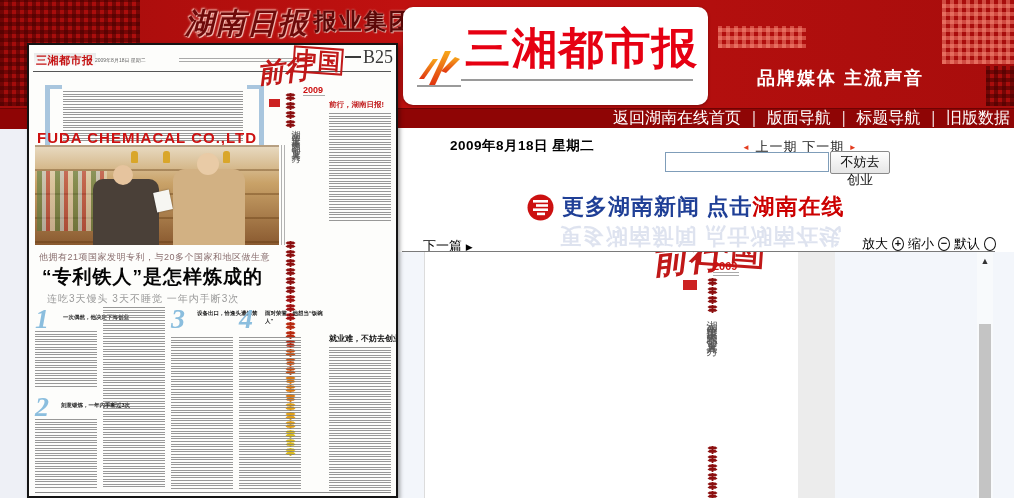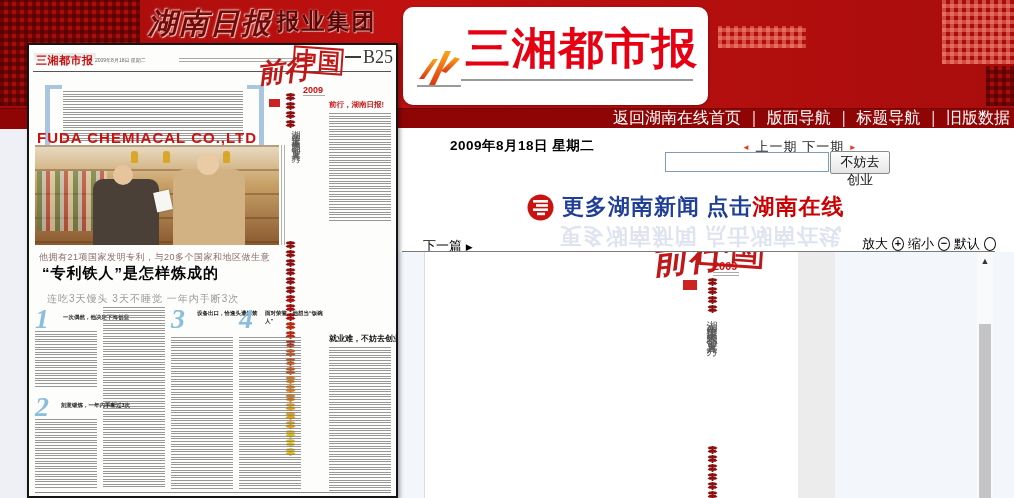--- a/index.html
+++ b/index.html
@@ -5,21 +5,21 @@
   html,body{margin:0;padding:0;}
   body{font-family:"Liberation Sans",sans-serif;background:#dfe2ea;}
   #stage{position:relative;width:1014px;height:498px;overflow:hidden;background:#eef0f6;}
   .abs{position:absolute;}
   
   #banner{left:0;top:0;width:1014px;height:108px;background:linear-gradient(90deg,#a30c0b,#c01110 40%,#b30f0e 70%,#a80d0c);}
   #navstrip{left:0;top:108px;width:1014px;height:20px;background:#8f0505;border-top:1px solid #6e0303;}
   .mosaic-dark{background-image:repeating-linear-gradient(0deg,rgba(70,0,0,.55) 0 4px,transparent 4px 8px),repeating-linear-gradient(90deg,rgba(70,0,0,.55) 0 4px,transparent 4px 8px);}
   .mosaic-light{background-image:repeating-linear-gradient(0deg,rgba(255,150,130,.45) 0 4px,transparent 4px 8px),repeating-linear-gradient(90deg,rgba(255,150,130,.45) 0 4px,transparent 4px 8px);}
   #grouplogo{left:148px;top:4px;height:36px;white-space:nowrap;}
-  #grouplogo .script{font-family:"Liberation Serif",serif;font-style:italic;font-weight:900;font-size:29px;color:#6e0a0a;text-shadow:1px 1px 0 #f3b8b0,-1px -1px 1px #e89a90,0 0 3px #ffd8d0;letter-spacing:2px;}
+  #grouplogo .script{font-family:"Liberation Serif",serif;font-style:italic;font-weight:900;font-size:29px;color:#6e0a0a;text-shadow:1px 1px 0 #f3b8b0,-1px -1px 1px #e89a90,0 0 3px #ffd8d0;letter-spacing:2px;margin-left:37px;}
   #grouplogo .rest{font-weight:900;font-size:23px;color:#5c0707;text-shadow:1px 1px 0 #d8a39b,0 0 2px #e8b8b0;letter-spacing:2px;vertical-align:4px;}
   #mastbox{left:403px;top:7px;width:305px;height:98px;background:#fff;border-radius:10px;box-shadow:0 1px 3px rgba(60,0,0,.5);}
   #papername{left:62px;top:13px;font-size:43px;font-weight:900;color:#e60012;letter-spacing:1px;transform:scaleX(1.06);transform-origin:left;white-space:nowrap;}
   #mastline{left:58px;top:72px;width:232px;height:2px;background:#9a9a9a;}
   #taglinerow{left:72px;top:77px;width:210px;display:flex;justify-content:space-between;font-size:13px;color:#222;font-weight:700;}
   #brandslogan{left:757px;top:66px;font-size:18px;font-weight:900;color:#fff;letter-spacing:2px;white-space:nowrap;}
   #navlinks{left:397px;top:108px;width:613px;height:20px;line-height:20px;text-align:right;font-size:16px;color:#fff;white-space:nowrap;}
   #navlinks a{color:#fff;text-decoration:none;}
   #navlinks .sep{padding:0 5px;color:#fff;}
   
@@ -93,21 +93,21 @@
   #p-photo .goods{position:absolute;left:2px;top:26px;width:70px;height:60px;background-image:repeating-linear-gradient(90deg,#4f7a3a 0 5px,#c8d8e0 5px 9px,#b33 9px 13px,#e8e0c8 13px 18px);opacity:.55;}
   #p-photo .trophy{position:absolute;width:7px;height:12px;background:#d9a62a;border-radius:3px 3px 1px 1px;top:6px;}
   #p-photo .man1{position:absolute;left:58px;bottom:0;width:66px;height:66px;background:#4a4038;border-radius:10px 10px 0 0;}
   #p-photo .man2{position:absolute;left:138px;bottom:0;width:72px;height:76px;background:#d2b183;border-radius:12px 12px 0 0;}
   #p-photo .head1{position:absolute;left:78px;bottom:60px;width:20px;height:20px;background:#e6c49e;border-radius:50%;}
   #p-photo .head2{position:absolute;left:162px;bottom:70px;width:22px;height:22px;background:#e9cba6;border-radius:50%;}
   #p-photo .paper{position:absolute;left:120px;bottom:34px;width:16px;height:20px;background:#f6f6f2;transform:rotate(-12deg);box-shadow:0 0 2px rgba(0,0,0,.4);}
   #p-caption{left:252px;top:100px;width:6px;height:100px;}
   
   #p-kicker{left:10px;top:206px;font-size:9px;color:#8a6f6f;letter-spacing:.5px;white-space:nowrap;}
-  #p-headline{left:13px;top:219px;font-size:15px;font-weight:900;color:#050505;letter-spacing:1px;white-space:nowrap;}
+  #p-headline{left:13px;top:219px;font-size:19px;font-weight:900;color:#050505;letter-spacing:1px;white-space:nowrap;}
   #p-deck{left:18px;top:247px;font-size:10px;color:#9a9a9a;letter-spacing:1px;white-space:nowrap;}
   .secnum{font-family:"Liberation Serif",serif;font-style:italic;font-weight:900;font-size:28px;color:#8bbede;line-height:1;}
   .sectitle{font-size:5.5px;font-weight:700;color:#222;line-height:1.5;overflow:hidden;}
   #p-bottomrule{left:6px;top:447px;width:356px;height:1px;background:#888;}
 </style>
 </head>
 <body>
 
 <svg width="0" height="0" style="position:absolute">
   <defs>
@@ -127,20 +127,21 @@
 
   <div id="banner" class="abs">
     <div class="abs mosaic-dark" style="left:0;top:0;width:140px;height:106px;"></div>
     <div class="abs mosaic-light" style="left:718px;top:26px;width:88px;height:22px;"></div>
     <div class="abs mosaic-light" style="left:942px;top:0;width:72px;height:64px;"></div>
     <div class="abs mosaic-dark" style="left:986px;top:66px;width:28px;height:40px;"></div>
     <div id="grouplogo" class="abs">
       <span class="script">湖南日报</span>
       <span class="rest">报业集团</span>
     </div>
+    <div id="brandslogan" class="abs">品牌媒体 主流声音</div>
   </div>
 
   <div id="mastbox" class="abs">
     <svg class="abs" style="left:12px;top:38px;" width="48" height="44" viewBox="0 0 48 44">
       <path d="M14 40 L30 6 L36 6 L20 40 Z" fill="url(#flameGrad)"></path>
       <path d="M4 34 L18 14 L23 14 L9 34 Z" fill="url(#flameGrad)"></path>
       <path d="M26 26 L40 12 L45 14 L31 28 Z" fill="url(#flameGrad)"></path>
       <rect x="2" y="40" width="44" height="2" fill="#9a9a9a"></rect>
     </svg>
     <div id="papername" class="abs">三湘都市报</div>

